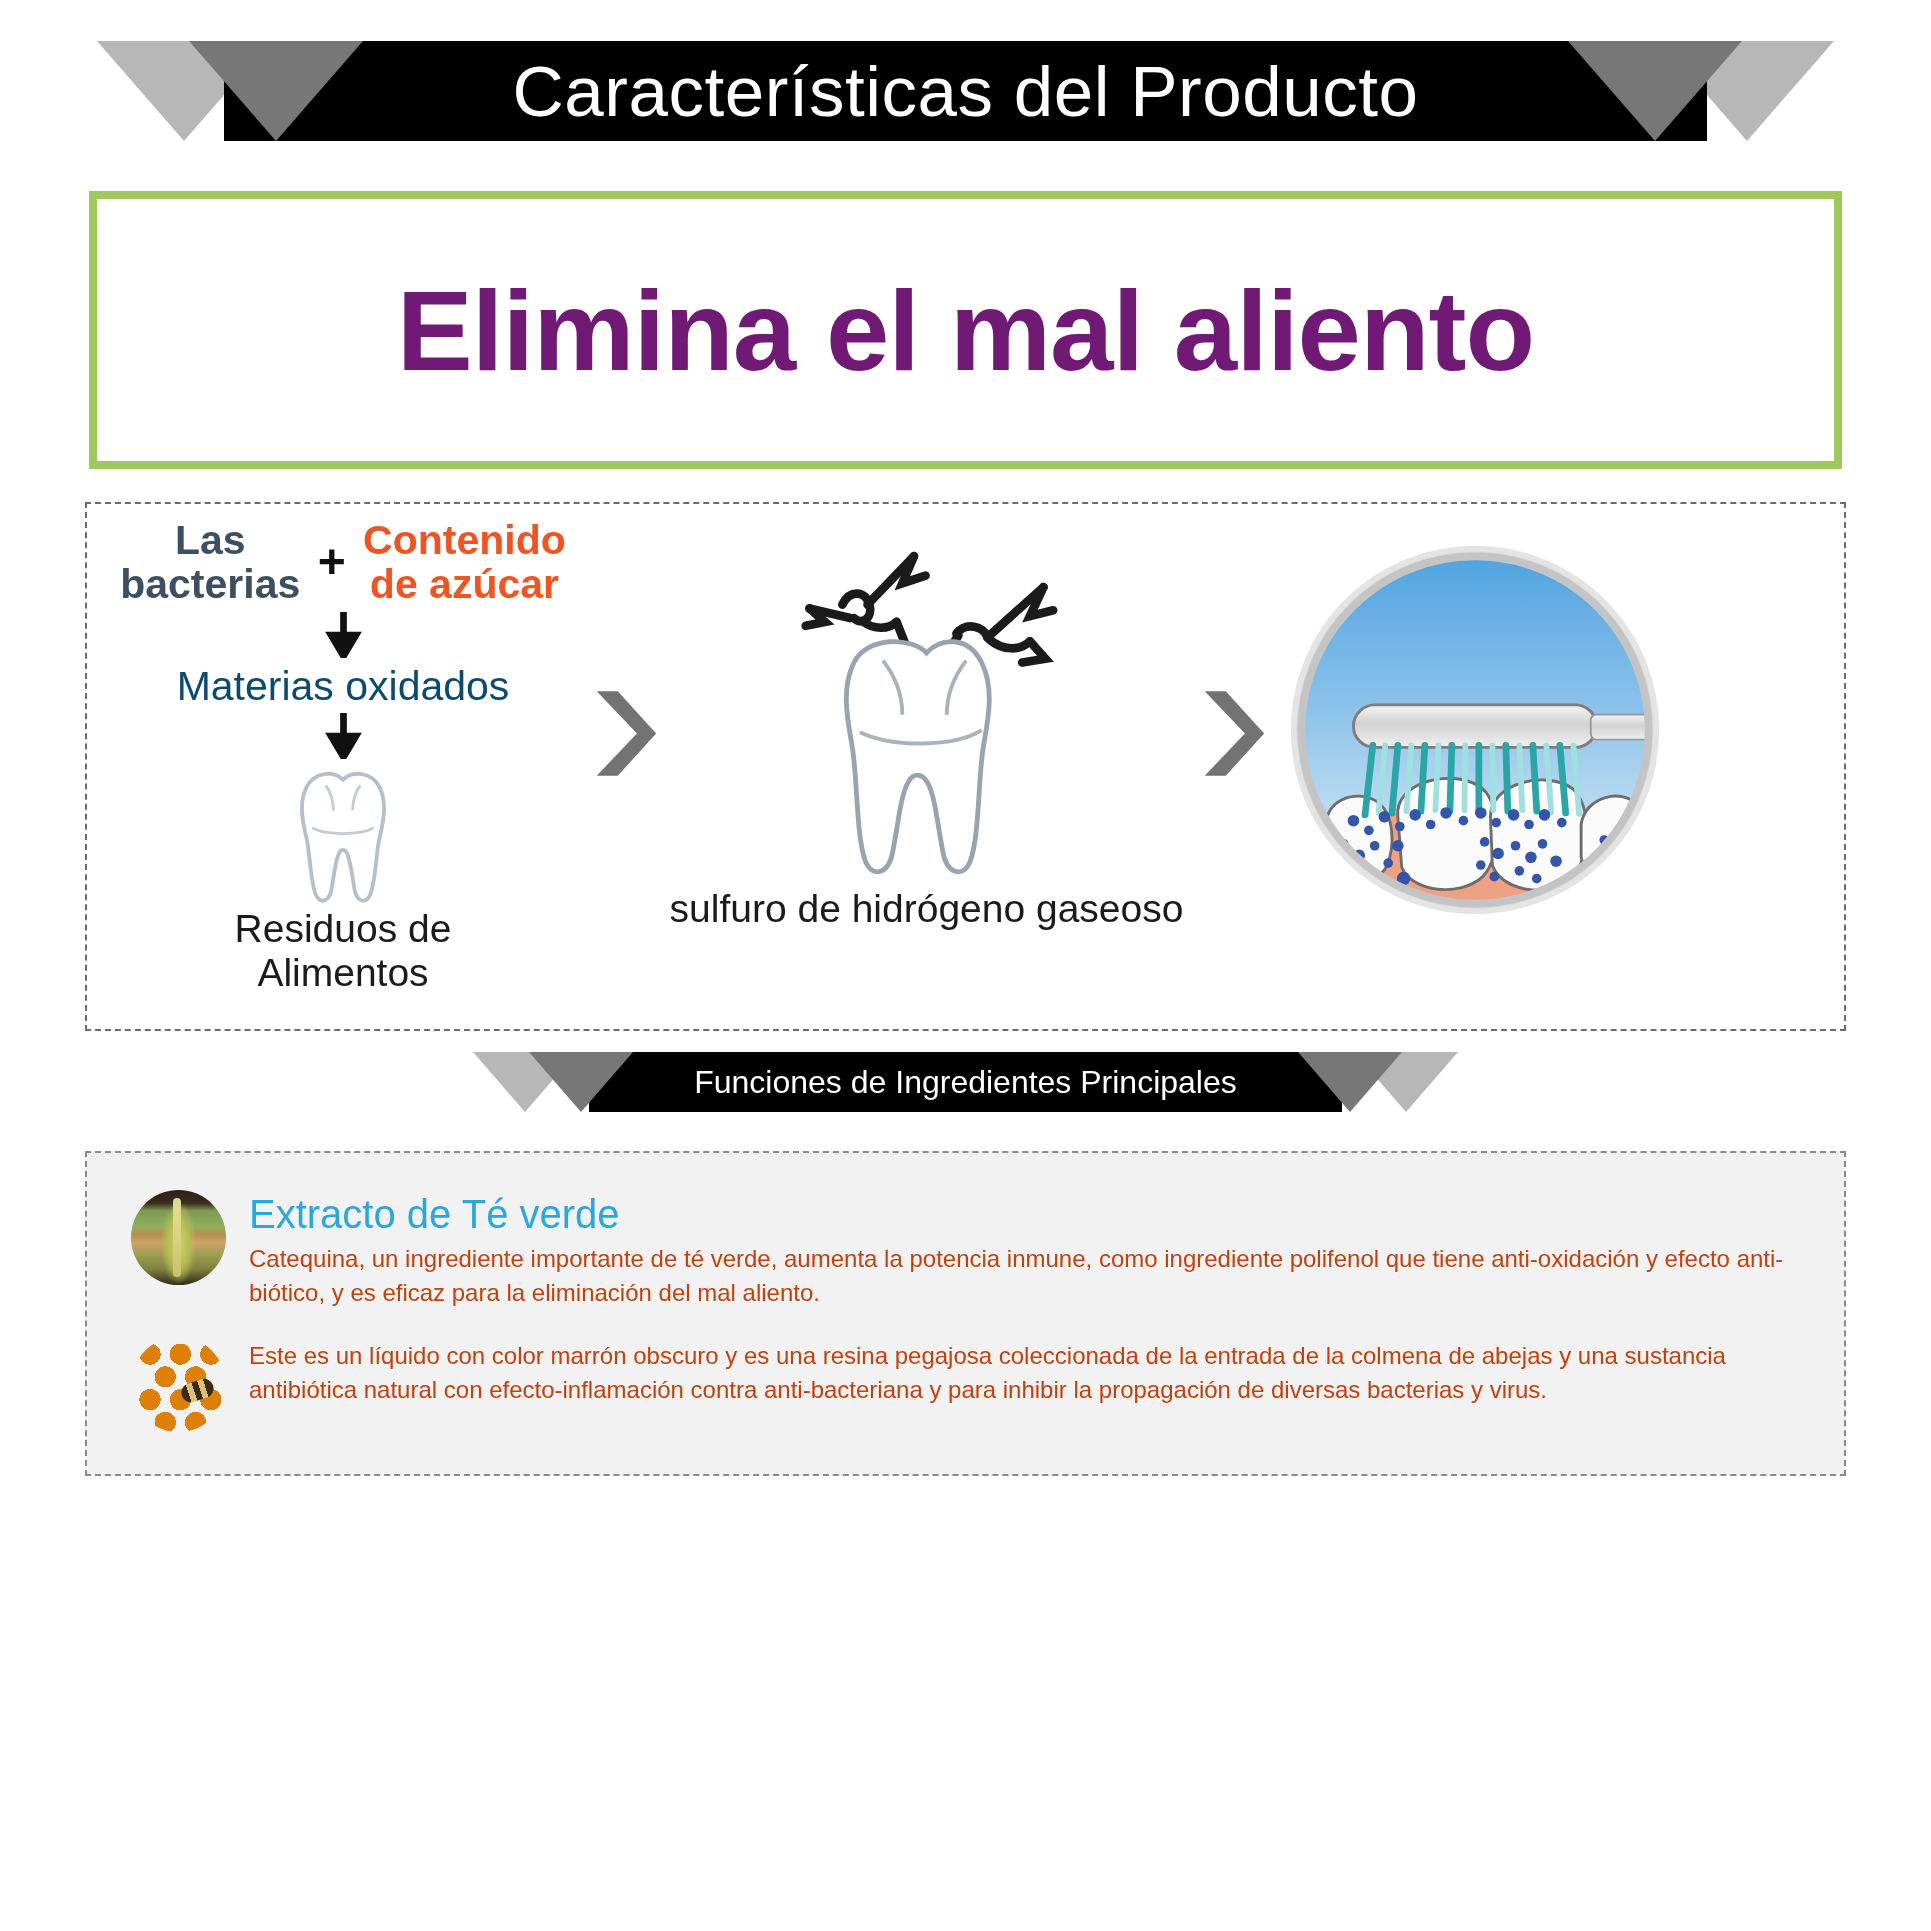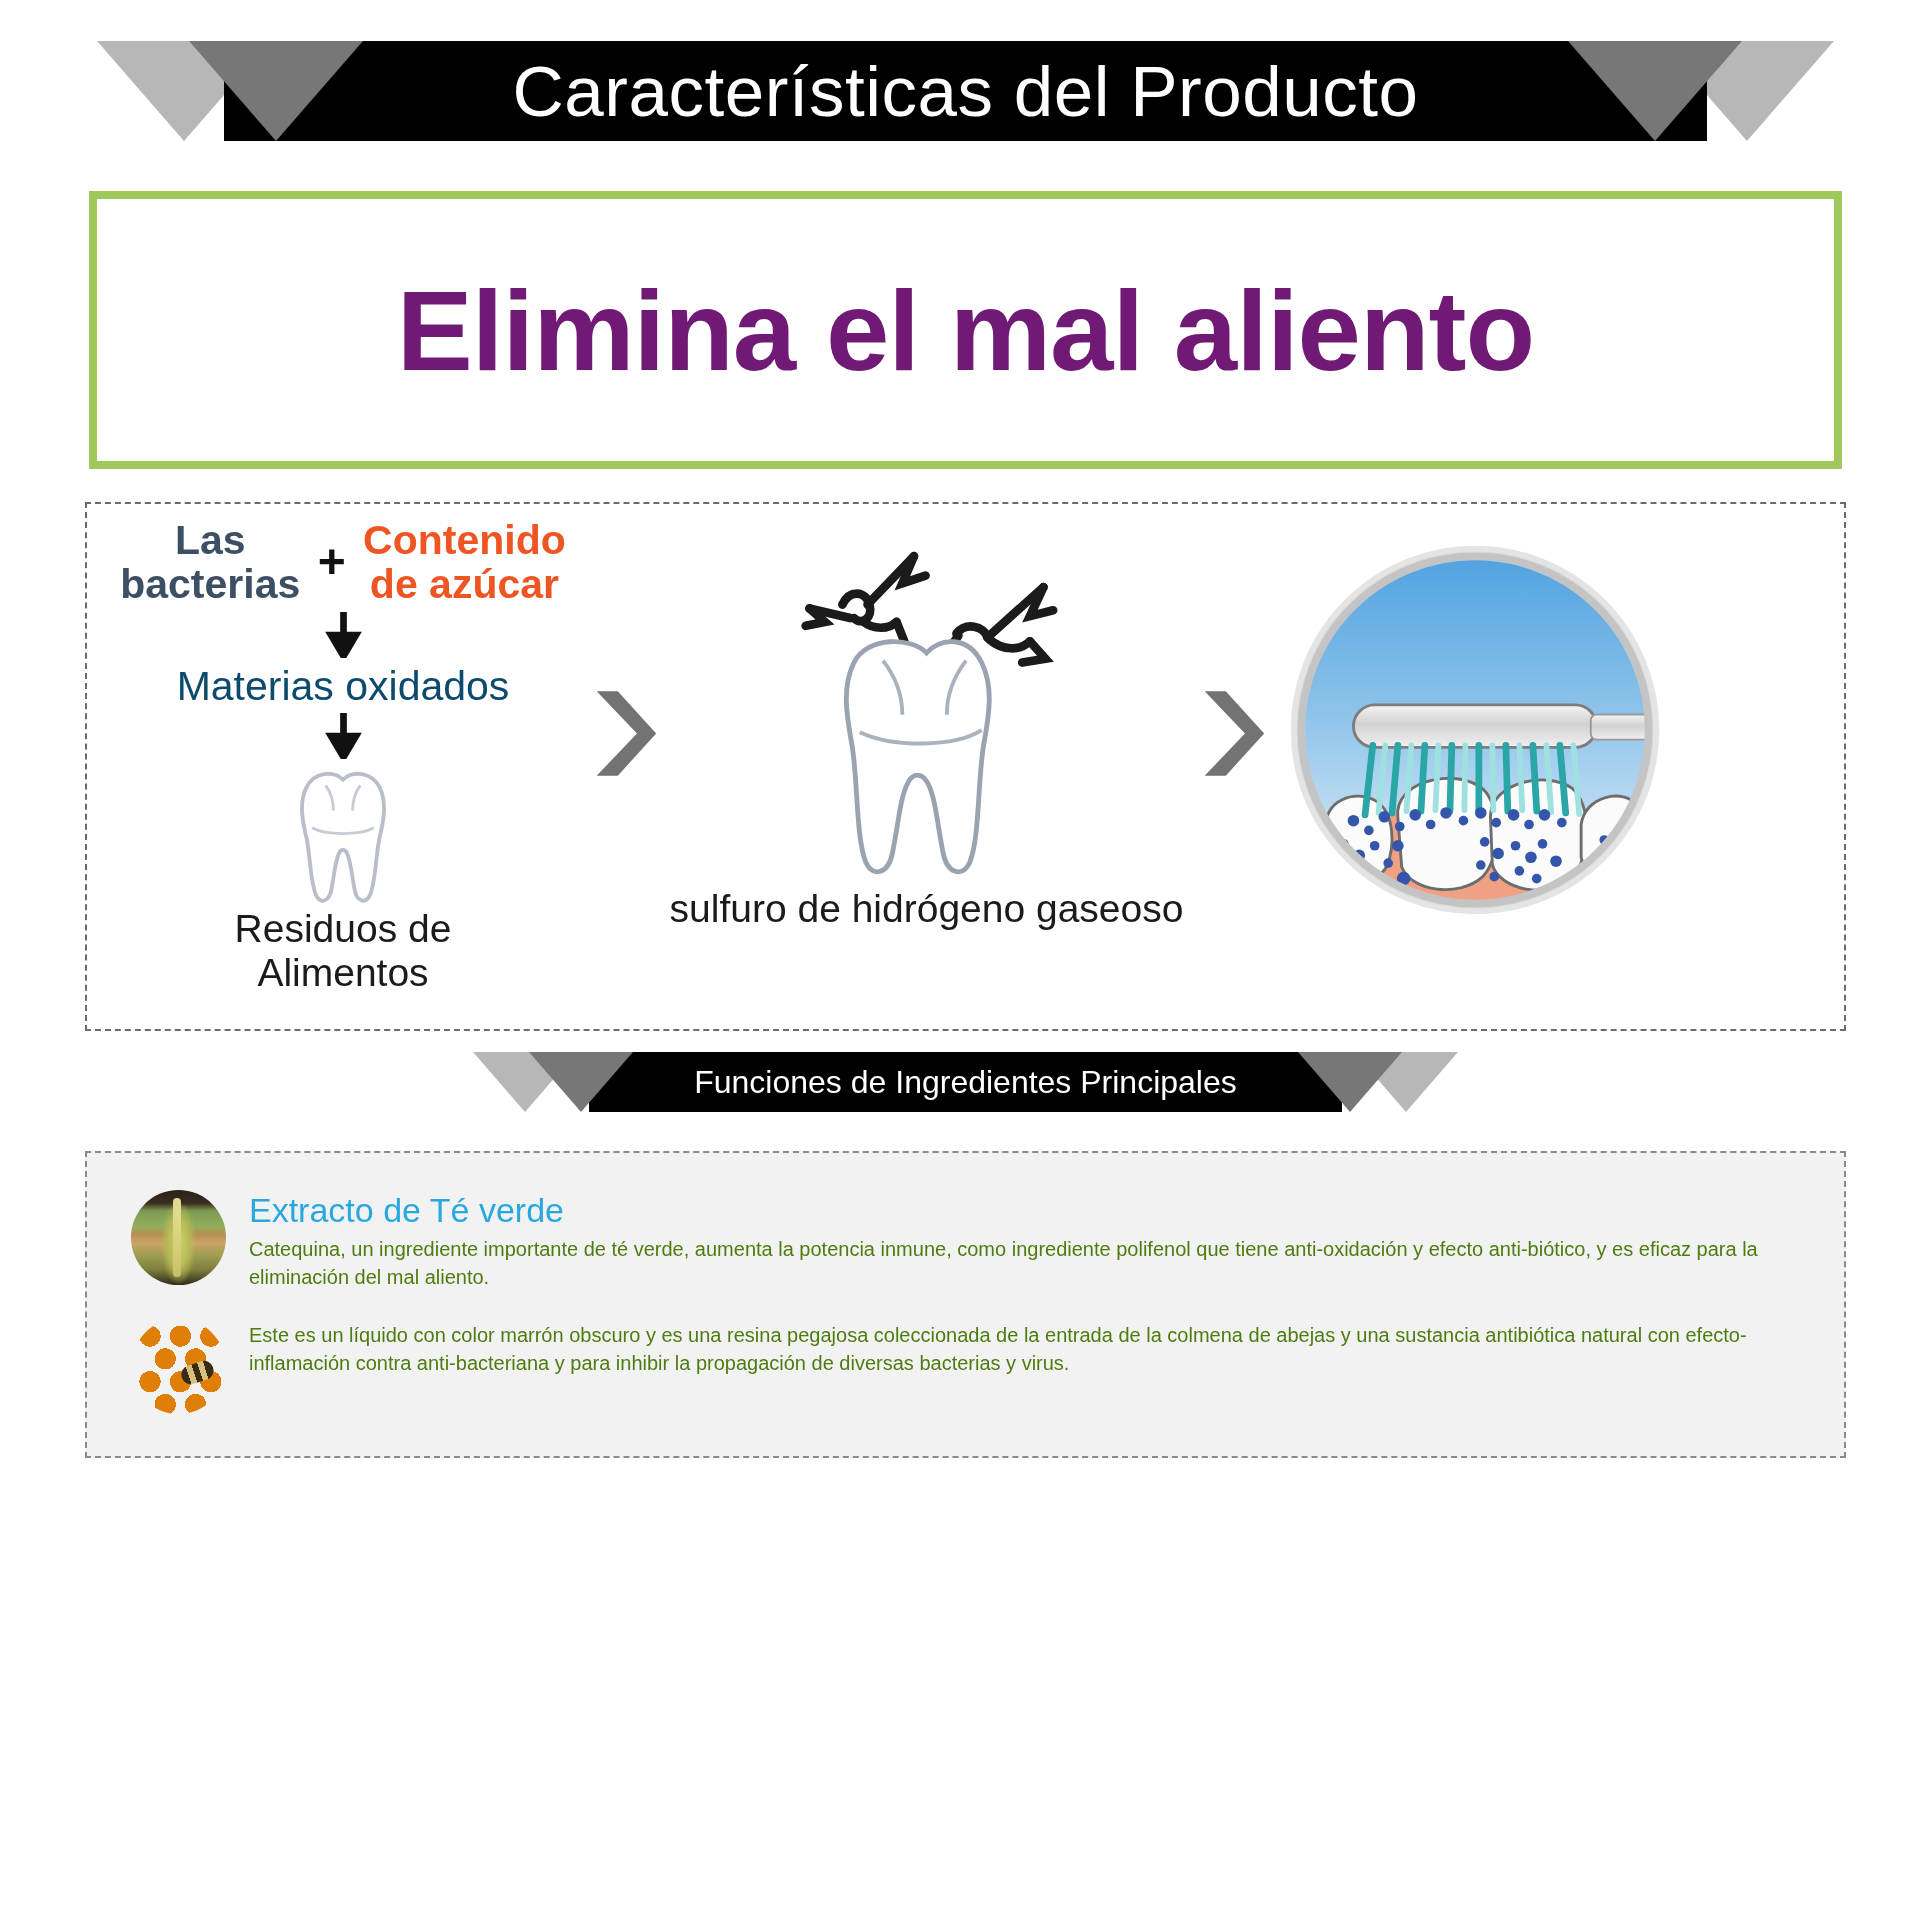--- a/index.html
+++ b/index.html
@@ -211,28 +211,28 @@
   .ing-icon {
     width: 95px;
     height: 95px;
     border-radius: 50%;
     flex: 0 0 95px;
     overflow: hidden;
     position: relative;
   }
   .ing-body { padding-top: 1.9px; flex: 1; }
   .ing-title {
-    font-size: 34px;
+    font-size: 40px;
     color: #29a8e0;
     line-height: 1.1;
     margin-bottom: 5.8px;
   }
   .ing-desc {
-    font-size: 20px;
-    color: #4d7c0f;
+    font-size: 24px;
+    color: #c2410c;
     line-height: 1.42;
   }
 
   
   .photo-tea {
     background:
       radial-gradient(ellipse 25px 58px at 50% 56%, #cfd36a 0%, #b7bc55 40%, rgba(160,150,60,0) 72%),
       linear-gradient(180deg,
         #2a2118 0%, #3a2d1e 14%,
         #7f9a52 22%, #8fae5d 38%,

